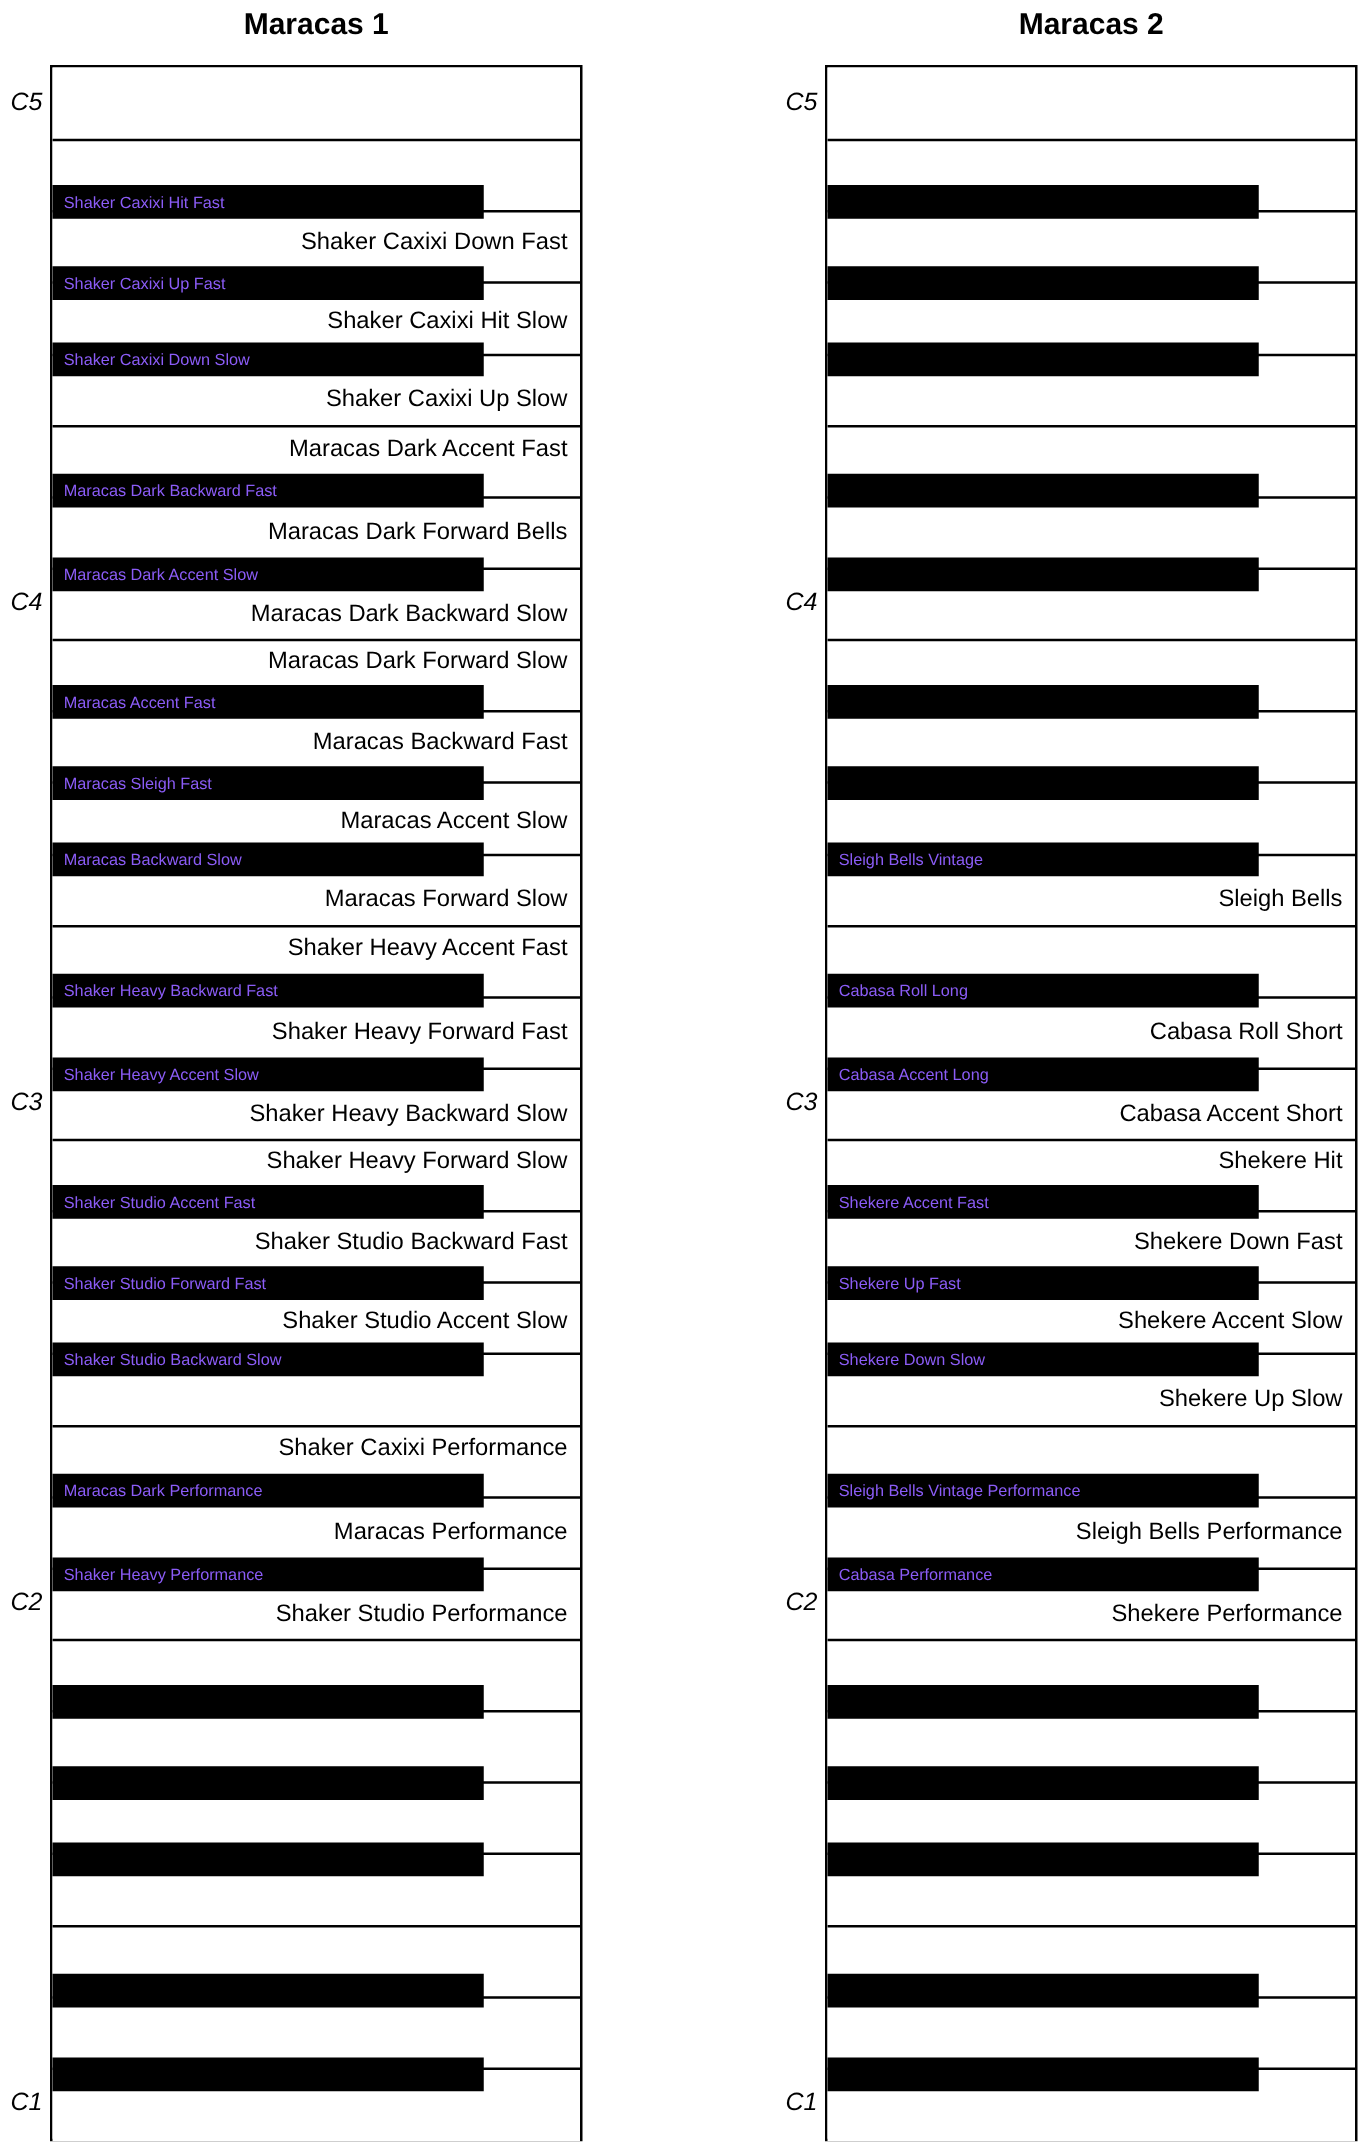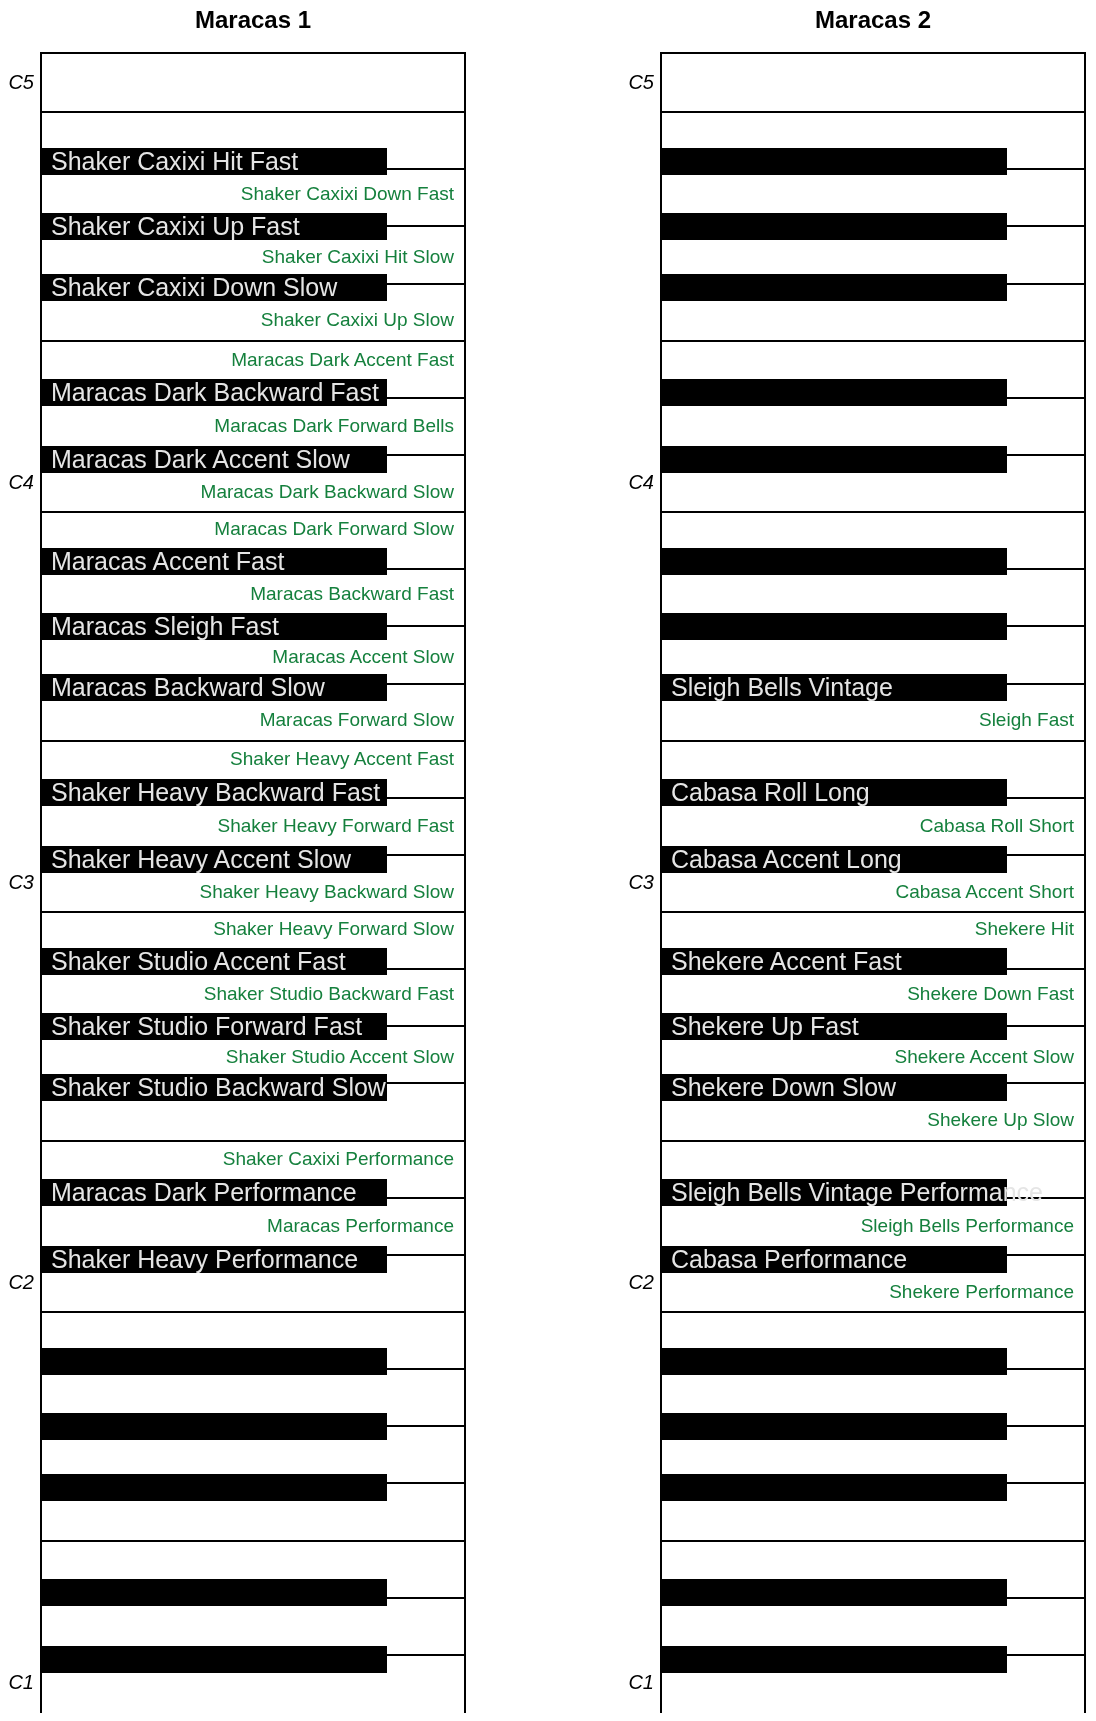--- a/index.html
+++ b/index.html
@@ -50,36 +50,36 @@
     position: absolute;
     left: 0;
     width: 345px;
     background: #000;
     z-index: 2;
     display: flex;
     align-items: center;
     overflow: visible;
   }
   .black-label {
-    color: #e5e5e5;
-    font-size: 25px;
+    color: #8b5cf6;
+    font-size: 13px;
     padding-left: 9px;
     white-space: nowrap;
   }
   .white-label {
     position: absolute;
     left: 0;
     width: 100%;
     box-sizing: border-box;
     display: flex;
     align-items: center;
     justify-content: flex-end;
     padding-right: 10px;
     font-size: 19px;
-    color: #15803d;
+    color: #000000;
     z-index: 1;
     white-space: nowrap;
     padding-left: 16px;
   }
   .octave-marker {
     position: absolute;
     left: -48px;
     width: 40px;
     display: flex;
     align-items: center;
@@ -178,20 +178,21 @@
       <div class="white-label" style="top: 1085.62px; height: 39.6379px;">Shaker Caxixi Performance</div>
       <div class="black-key" style="top: 1125.26px; height: 27px;">
         <span class="black-label">Maracas Dark Performance</span>
       </div>
       <div class="white-key has-top-line" style="top: 1142.76px; height: 59.1379px;"></div>
       <div class="white-label" style="top: 1152.26px; height: 40.1379px;">Maracas Performance</div>
       <div class="black-key" style="top: 1192.4px; height: 27px;">
         <span class="black-label">Shaker Heavy Performance</span>
       </div>
       <div class="white-key has-top-line" style="top: 1199.9px; height: 59.1379px;"></div>
+      <div class="white-label" style="top: 1219.4px; height: 37.6379px;">Shaker Studio Performance</div>
       <div class="octave-marker" style="top: 1199.9px; height: 57.1379px;">C2</div>
       <div class="white-key has-top-line" style="top: 1257.03px; height: 59.1379px;"></div>
       <div class="black-key" style="top: 1293.67px; height: 27px;"></div>
       <div class="white-key has-top-line" style="top: 1314.17px; height: 59.1379px;"></div>
       <div class="black-key" style="top: 1358.81px; height: 27px;"></div>
       <div class="white-key has-top-line" style="top: 1371.31px; height: 59.1379px;"></div>
       <div class="black-key" style="top: 1419.95px; height: 27px;"></div>
       <div class="white-key has-top-line" style="top: 1428.45px; height: 59.1379px;"></div>
       <div class="white-key has-top-line" style="top: 1485.59px; height: 59.1379px;"></div>
       <div class="black-key" style="top: 1525.22px; height: 27px;"></div>
@@ -218,21 +219,21 @@
       <div class="octave-marker" style="top: 399.966px; height: 57.1379px;">C4</div>
       <div class="white-key has-top-line" style="top: 457.103px; height: 59.1379px;"></div>
       <div class="black-key" style="top: 493.741px; height: 27px;"></div>
       <div class="white-key has-top-line" style="top: 514.241px; height: 59.1379px;"></div>
       <div class="black-key" style="top: 558.879px; height: 27px;"></div>
       <div class="white-key has-top-line" style="top: 571.379px; height: 59.1379px;"></div>
       <div class="black-key" style="top: 620.017px; height: 27px;">
         <span class="black-label">Sleigh Bells Vintage</span>
       </div>
       <div class="white-key has-top-line" style="top: 628.517px; height: 59.1379px;"></div>
-      <div class="white-label" style="top: 647.017px; height: 38.6379px;">Sleigh Fast</div>
+      <div class="white-label" style="top: 647.017px; height: 38.6379px;">Sleigh Bells</div>
       <div class="white-key has-top-line" style="top: 685.655px; height: 59.1379px;"></div>
       <div class="black-key" style="top: 725.293px; height: 27px;">
         <span class="black-label">Cabasa Roll Long</span>
       </div>
       <div class="white-key has-top-line" style="top: 742.793px; height: 59.1379px;"></div>
       <div class="white-label" style="top: 752.293px; height: 40.1379px;">Cabasa Roll Short</div>
       <div class="black-key" style="top: 792.431px; height: 27px;">
         <span class="black-label">Cabasa Accent Long</span>
       </div>
       <div class="white-key has-top-line" style="top: 799.931px; height: 59.1379px;"></div>

